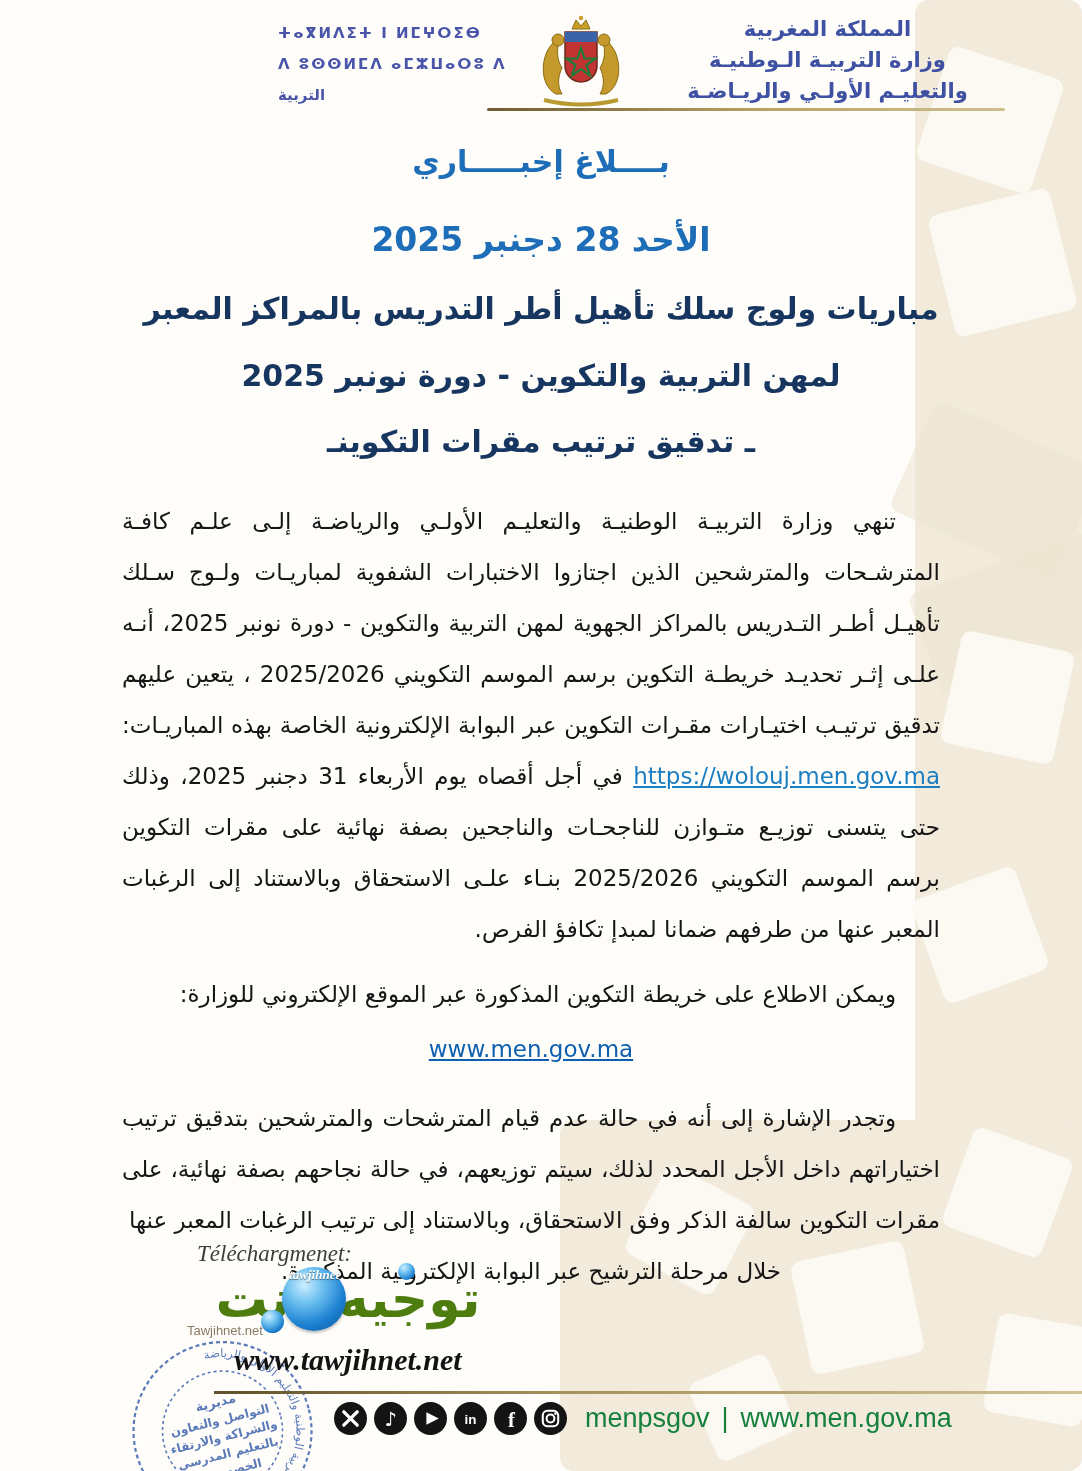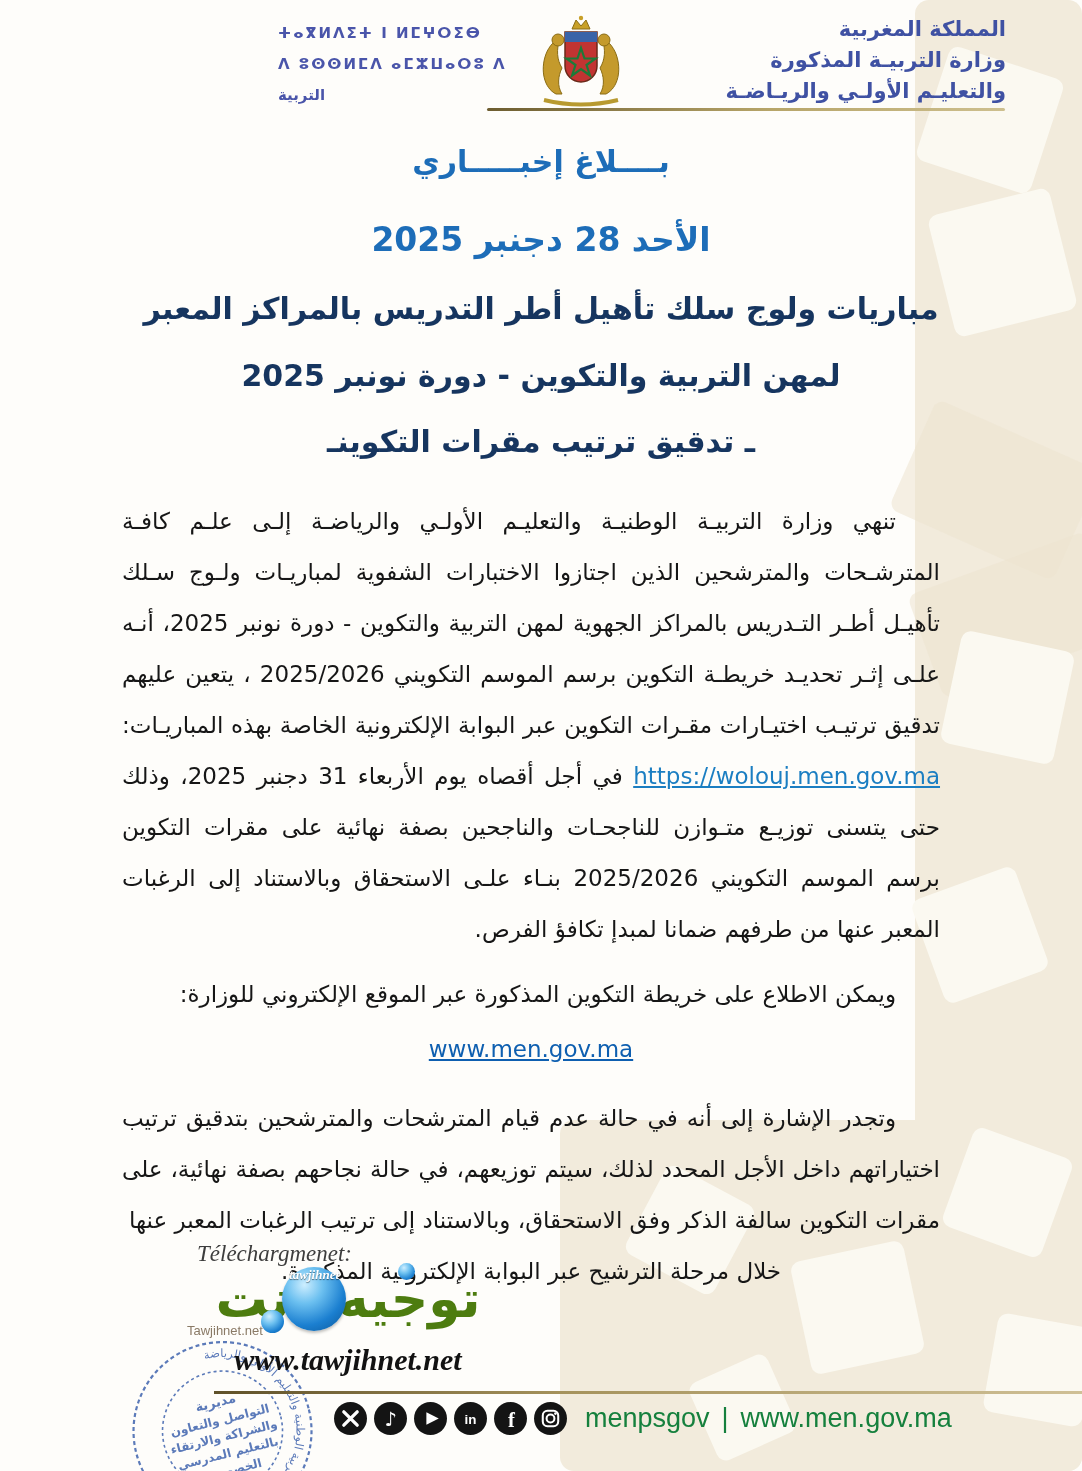--- a/index.html
+++ b/index.html
@@ -8,21 +8,21 @@
   
   .bg{position:absolute;inset:0;z-index:0;}
   .patch{position:absolute;background:#f2ebdc;border-radius:14px;}
   .sq{position:absolute;background:#fbf9f1;border-radius:10px;}
   .sqd{position:absolute;background:#ece3d0;border-radius:10px;opacity:.55;}
   
   .header{position:absolute;top:10px;left:278px;width:728px;z-index:2;display:flex;align-items:flex-start;}
   .tifinagh{width:235px;color:#4a55aa;font-weight:bold;font-size:15px;
             line-height:31px;letter-spacing:2px;padding-top:8px;}
   .crest{width:128px;text-align:center;margin:0 4px;}
-  .arname{flex:1;text-align:right;color:#3f51a3;font-weight:bold;font-size:21px;line-height:31px;
+  .arname{flex:1;text-align:center;color:#3f51a3;font-weight:bold;font-size:21px;line-height:31px;
           direction:rtl;padding-top:4px;}
   .goldline-top{position:absolute;top:108px;left:487px;width:518px;height:3px;z-index:2;
     background:linear-gradient(to right,#6d5d30,#b7a569 55%,#cdbf8e);border-radius:2px;}
   
   .centerline{position:absolute;left:0;width:100%;text-align:center;direction:rtl;z-index:2;}
   .kicker{top:144px;font-size:30px;font-weight:bold;color:#1d6db8;}
   .date{top:220px;font-size:33px;font-weight:bold;color:#1d6db8;}
   .sub{font-size:30px;font-weight:bold;color:#16355f;}
   .sub1{top:291px;} .sub2{top:358px;} .sub3{top:424px;}
   
@@ -104,21 +104,21 @@
         <path d="M84,84 C96,78 100,60 94,44 C91,36 85,30 80,28 C84,40 83,50 78,58 C82,66 83,76 78,84 Z" fill="#c49a2c" stroke="#8a6c14" stroke-width="1"></path>
         <circle cx="82" cy="30" r="6" fill="#c49a2c" stroke="#8a6c14" stroke-width="1"></circle>
 
         <path d="M43,22 h32 v34 a16 16 0 0 1 -16 16 a16 16 0 0 1 -16 -16 Z" fill="#c23432" stroke="#6a2a1a" stroke-width="1.5"></path>
         <rect x="43" y="22" width="32" height="10" fill="#3a63a8"></rect>
         <path d="M59,38 l3.5,10.5 h11 l-9,6.5 l3.5,10.5 l-9,-6.5 l-9,6.5 l3.5,-10.5 l-9,-6.5 h11 Z" fill="none" stroke="#1d7a38" stroke-width="2.2"></path>
       </svg>
     </div>
     <div class="arname">
       <div>المملكة المغربية</div>
-      <div>وزارة التربيـة المذكورة</div>
+      <div>وزارة التربيـة الـوطنيـة</div>
       <div>والتعليـم الأولـي والريـاضـة</div>
     </div>
   </div>
   <div class="goldline-top"></div>
 
   <div class="centerline kicker">بــــلاغ إخبـــــاري</div>
   <div class="centerline date">الأحد 28 دجنبر 2025</div>
   <div class="centerline sub sub1">مباريات ولوج سلك تأهيل أطر التدريس بالمراكز المعبر</div>
   <div class="centerline sub sub2">لمهن التربية والتكوين - دورة نونبر 2025</div>
   <div class="centerline sub sub3">ـ تدقيق ترتيب مقرات التكوينـ</div>

